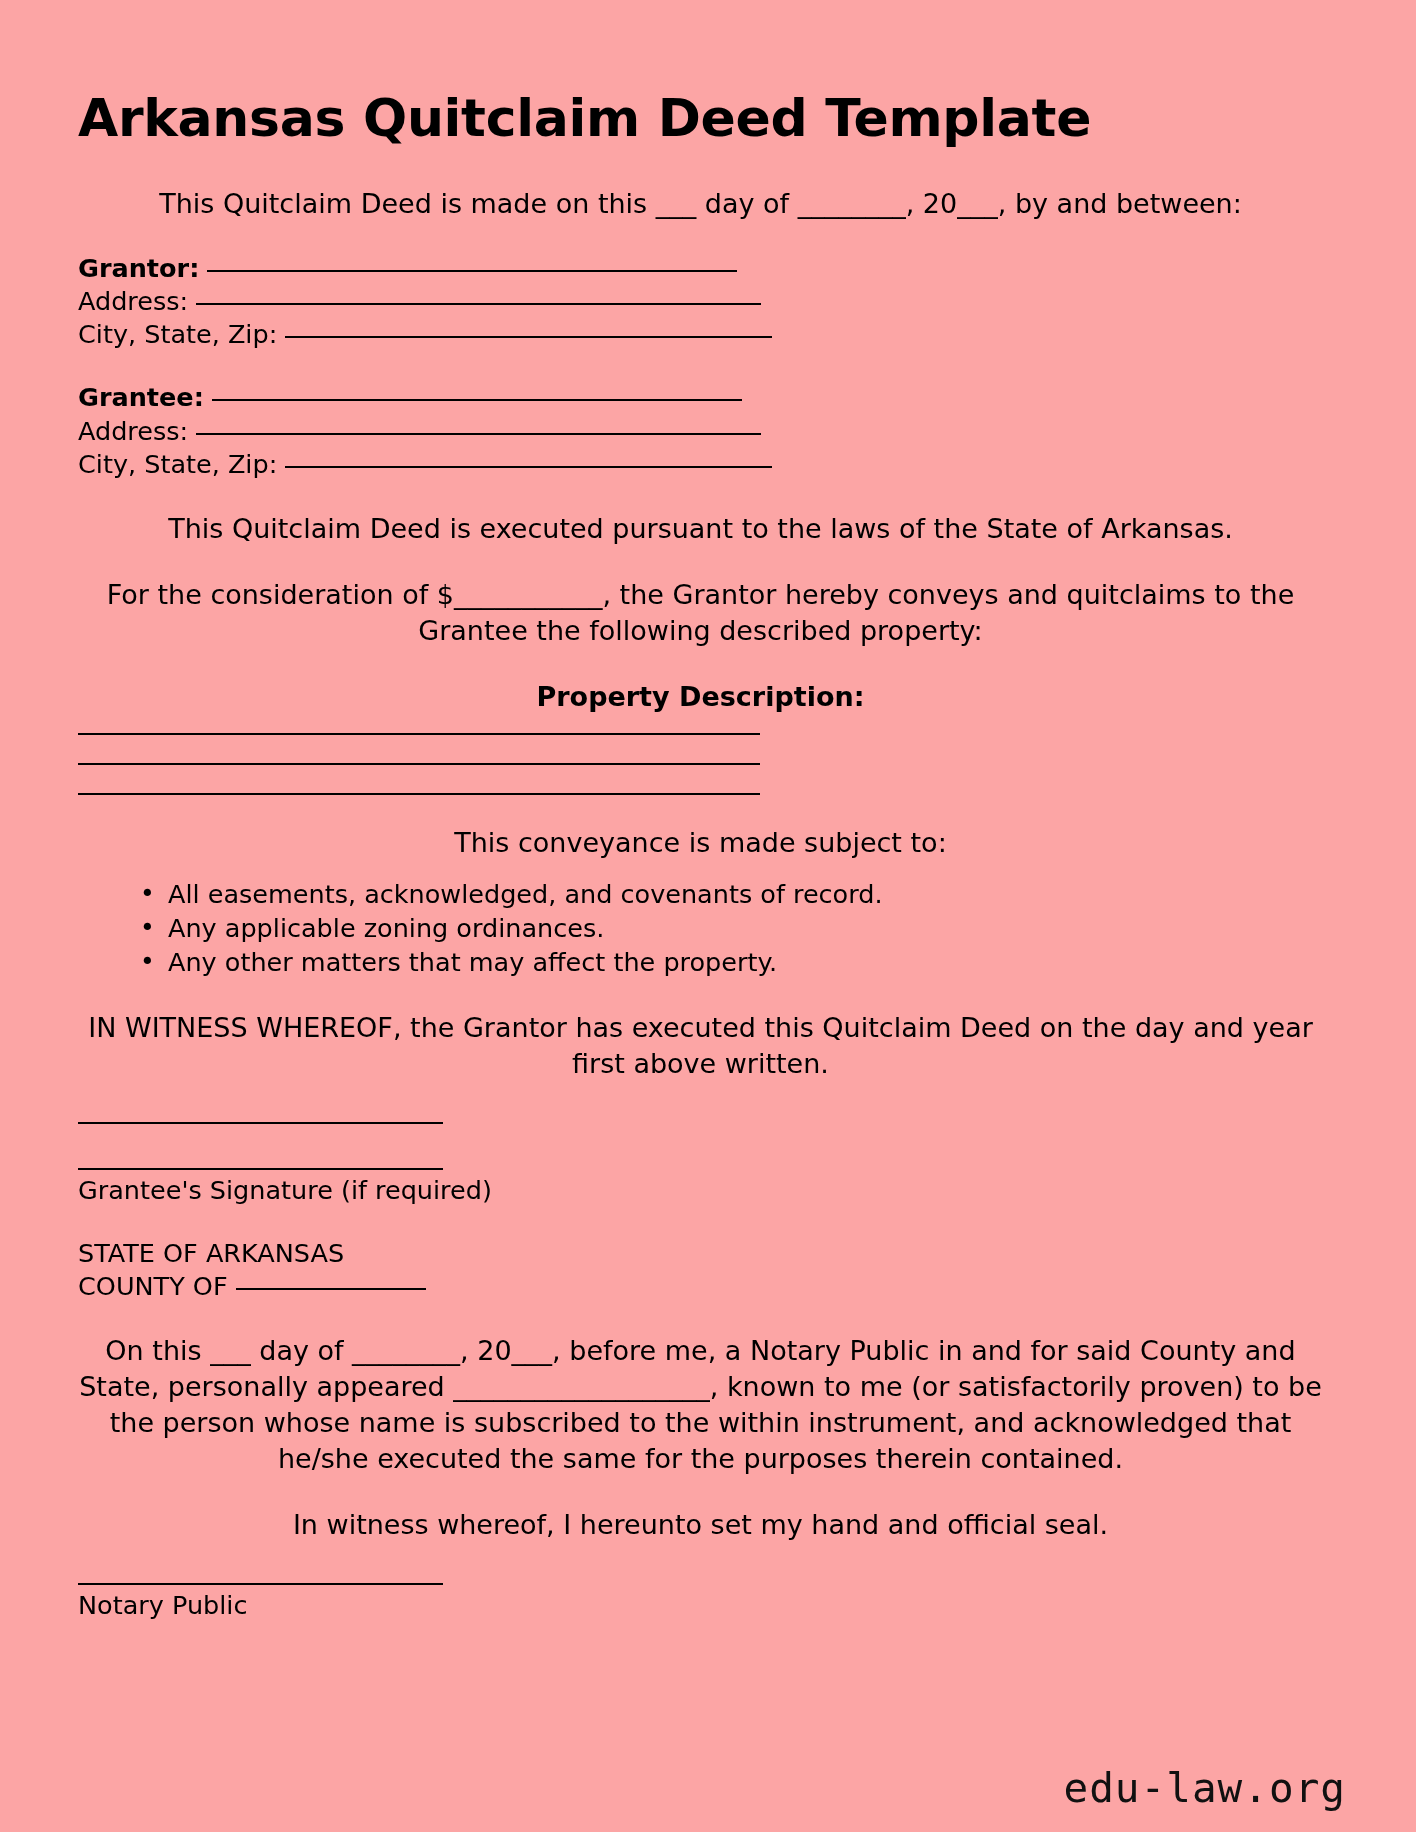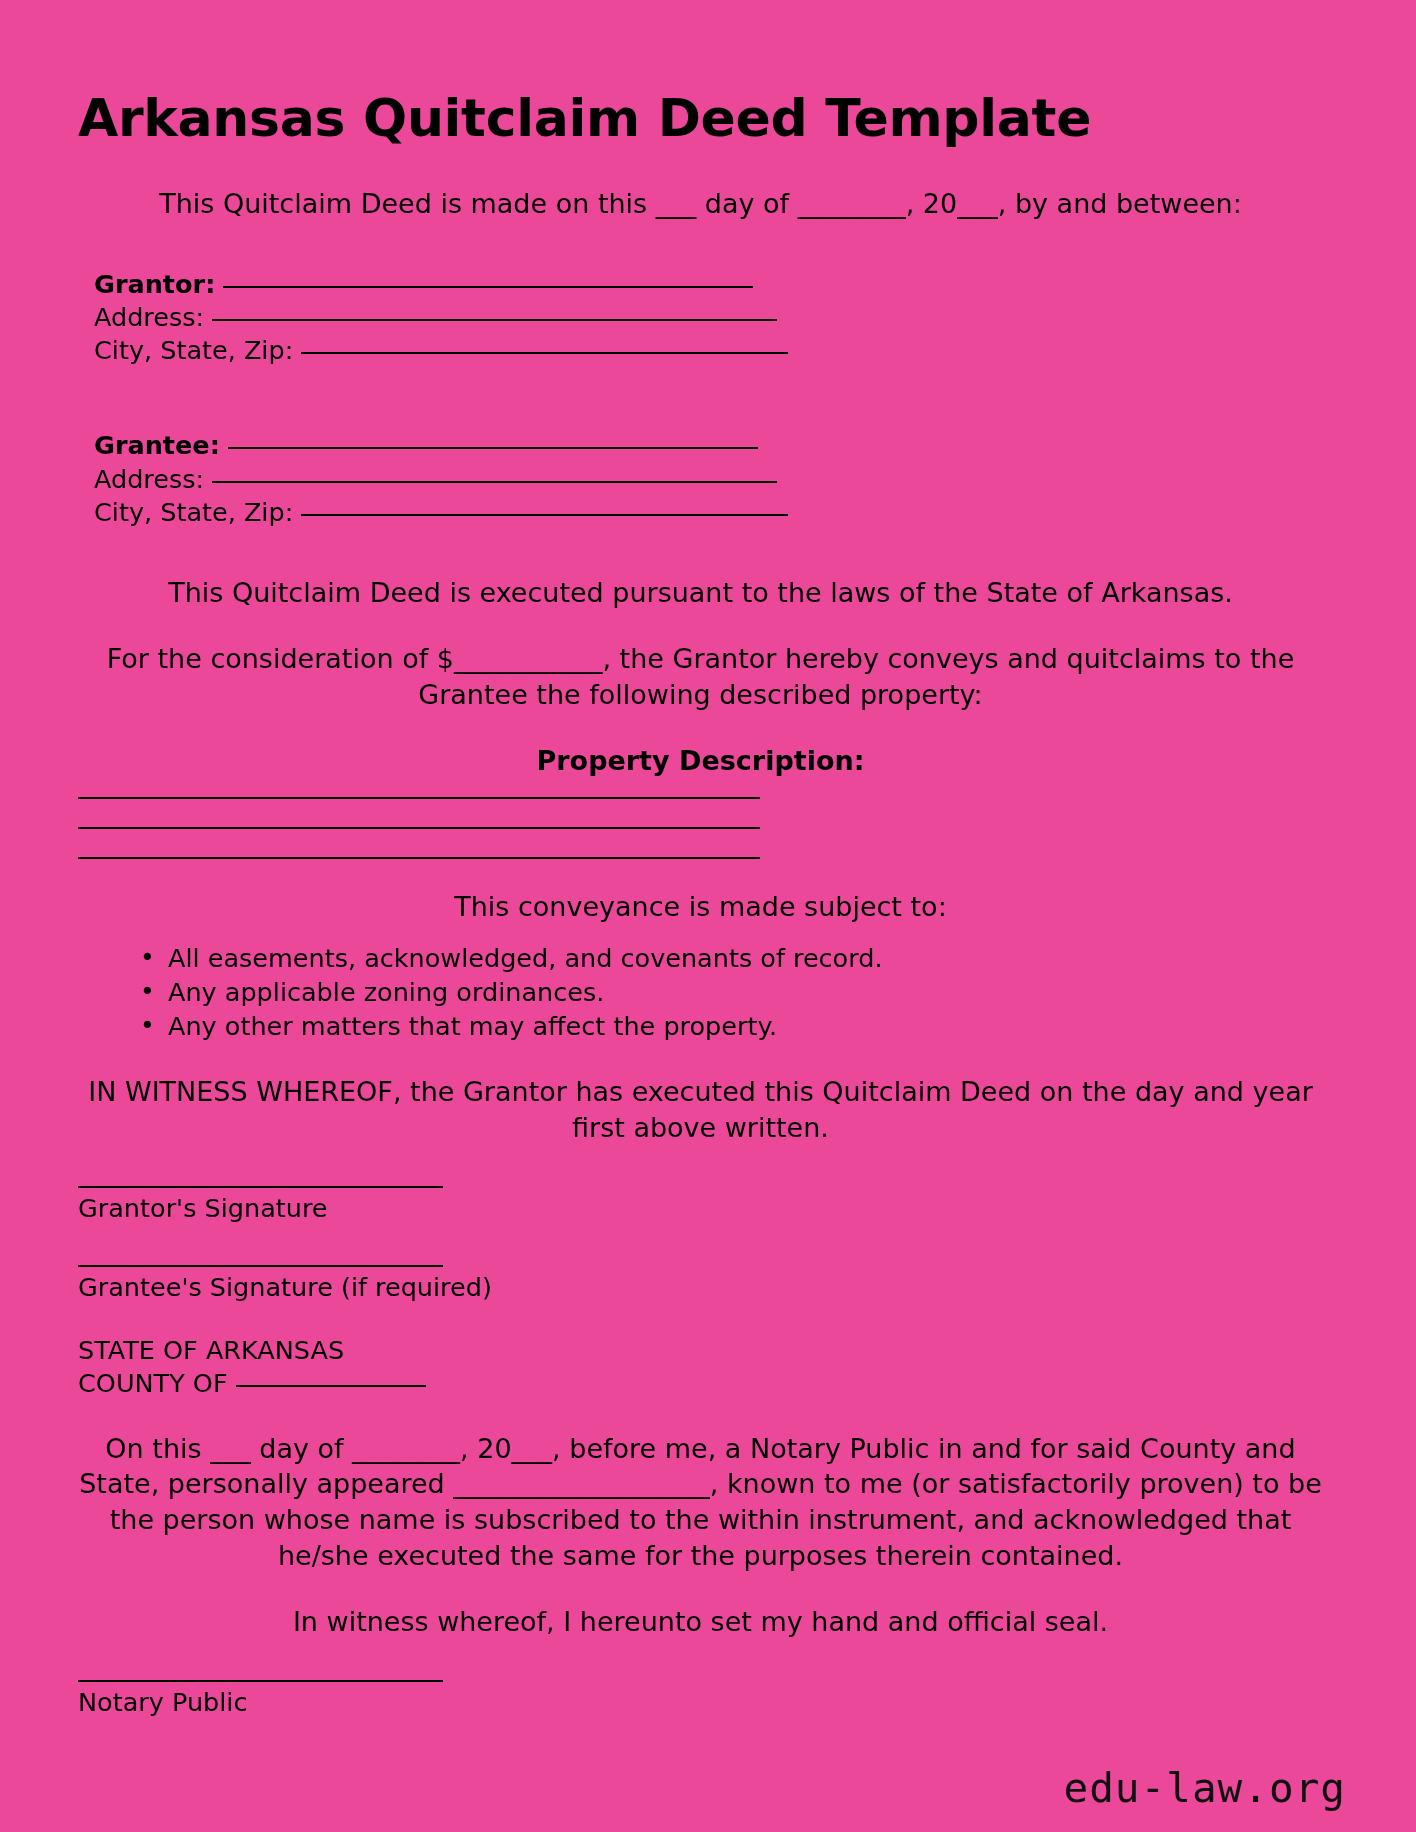--- a/index.html
+++ b/index.html
@@ -14,21 +14,21 @@
     color: #000000;
     -webkit-font-smoothing: antialiased;
   }
 
   .page {
     position: relative;
     width: 1416px;
     height: 1832px;
     box-sizing: border-box;
     padding: 72px 78px 0 78px;
-    background: #ec4899;
+    background: #fca5a5;
     overflow: hidden;
   }
 
   
   .doc-title {
     font-size: 52px;
     font-weight: bold;
     letter-spacing: -0.3px;
     line-height: 1.08;
     margin: 18px 0 0 0;
@@ -42,21 +42,21 @@
     margin: 0;
     max-width: 1245px;
     text-align: center;
   }
 
   .gap-lg { height: 40px; }
   .gap-md { height: 30px; }
   .gap-sm { height: 18px; }
 
   
-  .party-block { margin: 16px; }
+  .party-block { margin: 0; }
   .party-row {
     font-size: 25.5px;
     line-height: 1.30;
     white-space: nowrap;
   }
   .party-label { font-weight: normal; }
   .party-label.bold { font-weight: bold; }
 
   
   .rule {
@@ -208,21 +208,20 @@
   </ul>
 
   <div class="gap-md"></div>
 
   <p class="para">IN WITNESS WHEREOF, the Grantor has executed this Quitclaim Deed on the day and year first above written.</p>
 
   <div class="gap-lg"></div>
 
   <div>
     <div class="sig-rule"></div>
-    <div class="sig-caption">Grantor's Signature</div>
   </div>
 
   <div class="gap-lg"></div>
 
   <div>
     <div class="sig-rule"></div>
     <div class="sig-caption">Grantee's Signature (if required)</div>
   </div>
 
   <div class="gap-md"></div>

